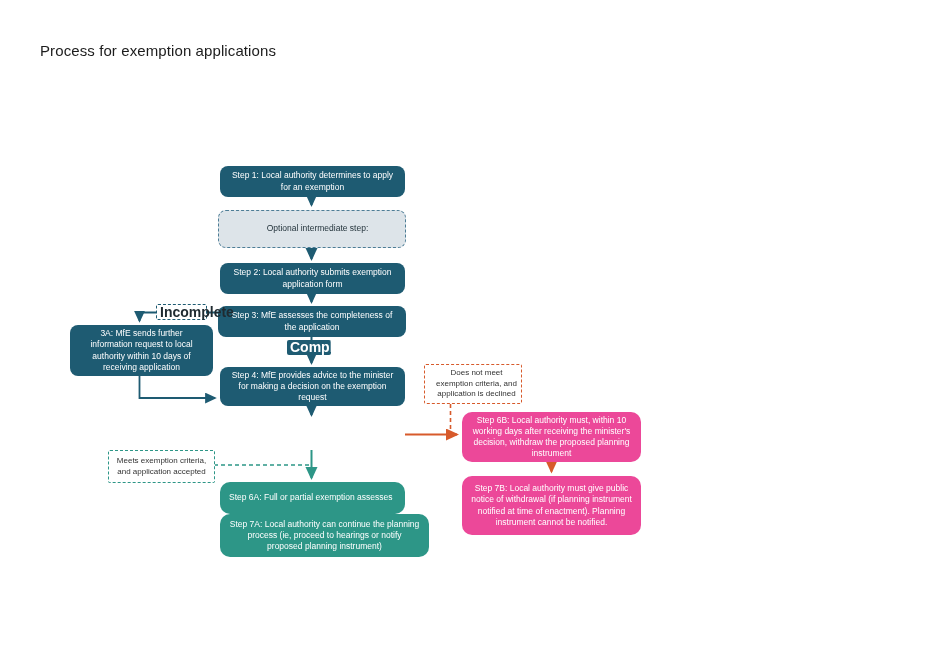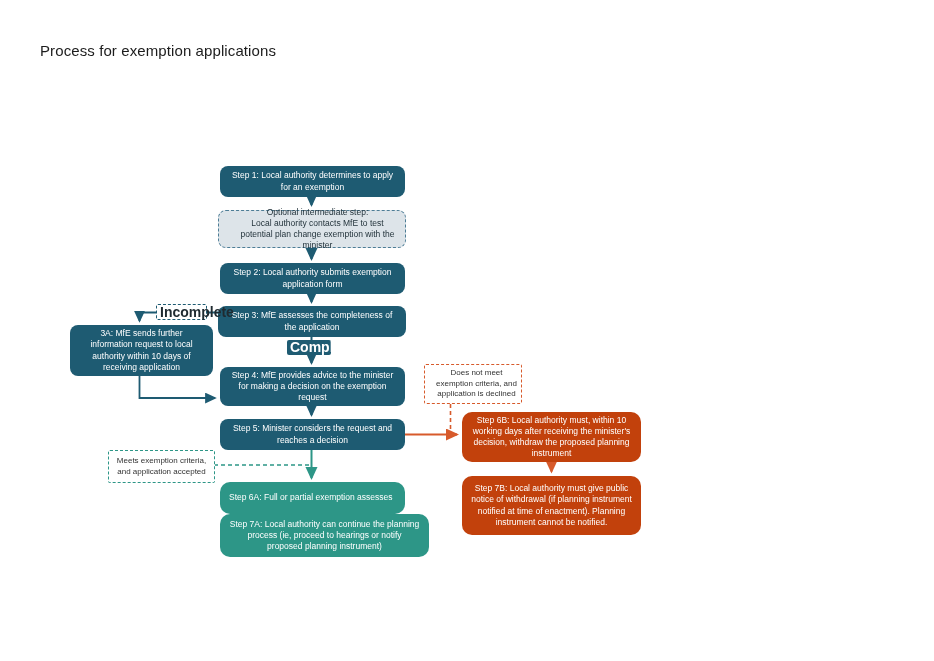--- a/index.html
+++ b/index.html
@@ -31,21 +31,21 @@
     display:flex;
     align-items:center;
     text-align:center;
     font-size:8.5px;
     line-height:1.32;
     border-radius:8px;
     padding:2px 9px;
   }
   .dark{background:#1e5b72;color:#ffffff;}
   .green{background:#2d9687;color:#ffffff;border-radius:10px;}
-  .orange{background:#c2410c;color:#ffffff;border-radius:10px;}
+  .orange{background:#ec4899;color:#ffffff;border-radius:10px;}
   .optional{
     background:#dde4e9;
     border:1.6px dashed #4d7d96;
     color:#24343c;
     border-radius:8px;
     padding-left:20px;
   }
   .optional .opt-title{display:block;width:100%;}
   .optional .opt-body{display:block;width:100%;}
   .tag{
@@ -104,21 +104,20 @@
     <path d="M450.5 404 V 433" stroke="#d75a2b" stroke-width="1.6" stroke-dasharray="4 3" fill="none"></path>
     <path d="M551.5 462 V 471.5" stroke="#d75a2b" stroke-width="2" fill="none" marker-end="url(#ah-orange)"></path>
   </svg>
 
   <div class="node dark" style="left:220px;top:166px;width:185px;height:31px;">
     <span>Step 1: Local authority determines to apply for an exemption</span>
   </div>
 
   <div class="node optional" style="left:218px;top:210px;width:188px;height:38px;flex-direction:column;justify-content:center;">
     <span class="opt-title">Optional intermediate step:</span>
-    <span class="opt-body">Local authority contacts MfE to test potential plan change exemption with the minister</span>
   </div>
 
   <div class="node dark" style="left:220px;top:263px;width:185px;height:31px;">
     <span>Step 2: Local authority submits exemption application form</span>
   </div>
 
   <div class="node dark" style="left:218px;top:306px;width:188px;height:31px;">
     <span>Step 3: MfE assesses the completeness of the application</span>
   </div>
 
@@ -131,23 +130,20 @@
   </div>
 
   <div class="node dark" style="left:70px;top:325px;width:143px;height:51px;">
     <span>3A: MfE sends further information request to local authority within 10 days of receiving application</span>
   </div>
 
   <div class="node dark" style="left:220px;top:367px;width:185px;height:39px;">
     <span>Step 4: MfE provides advice to the minister for making a decision on the exemption request</span>
   </div>
 
-  <div class="node dark" style="left:220px;top:419px;width:185px;height:31px;">
-    <span>Step 5: Minister considers the request and reaches a decision</span>
-  </div>
 
   <div class="node labelbox declined" style="left:424px;top:364px;width:98px;height:40px;">
     <span>Does not meet exemption criteria, and application is declined</span>
   </div>
 
   <div class="node orange" style="left:462px;top:412px;width:179px;height:50px;">
     <span>Step 6B: Local authority must, within 10 working days after receiving the minister's decision, withdraw the proposed planning instrument</span>
   </div>
 
   <div class="node orange" style="left:462px;top:476px;width:179px;height:59px;">

